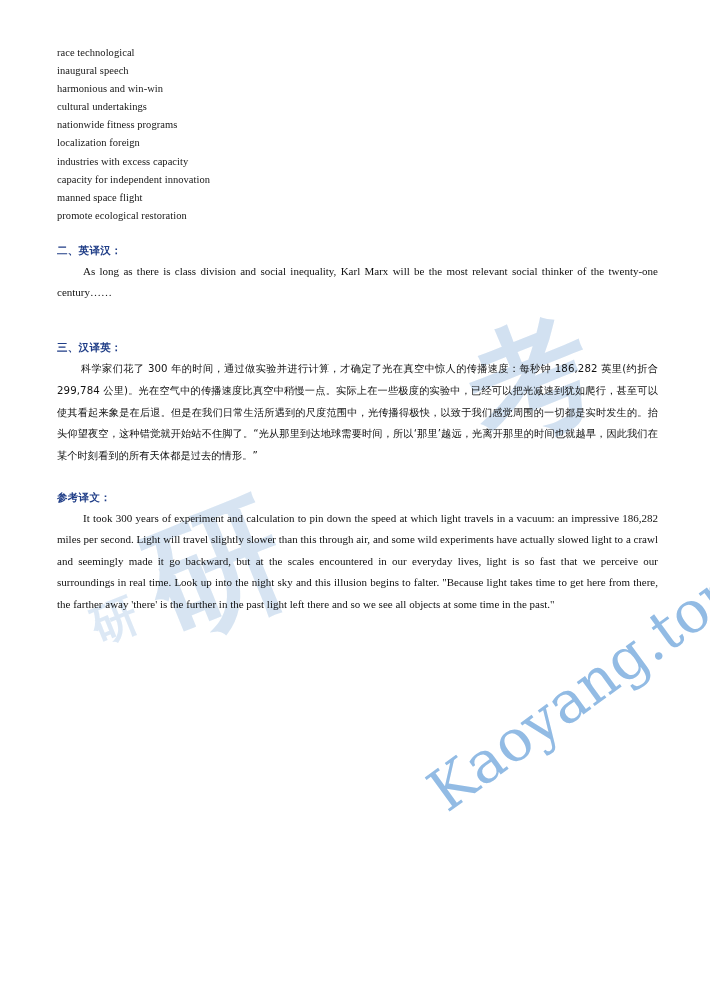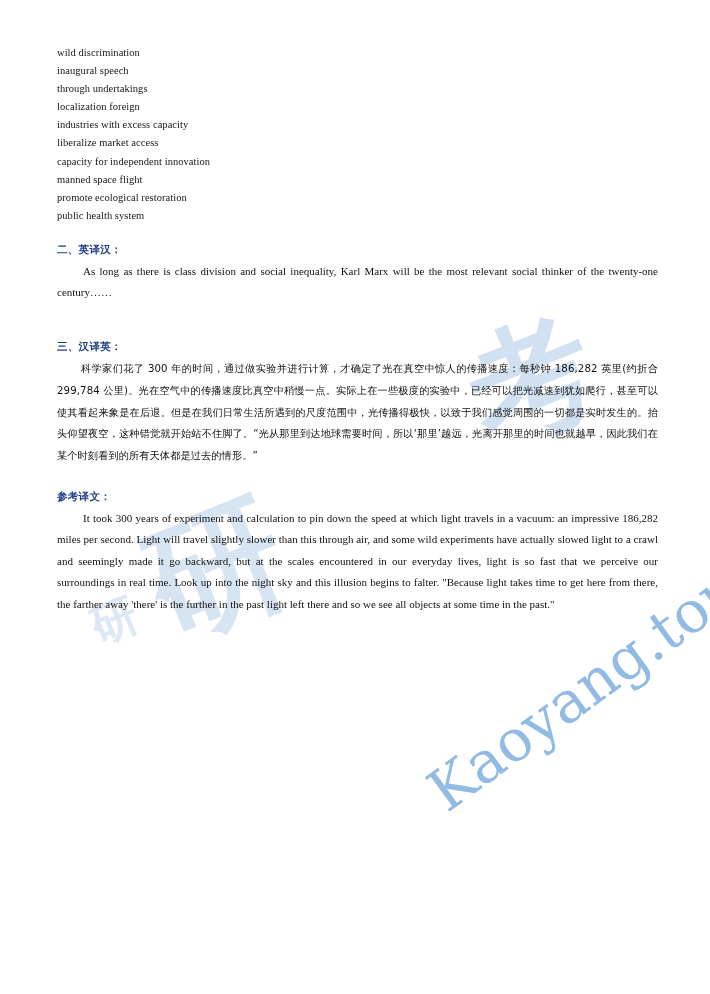--- a/index.html
+++ b/index.html
@@ -101,21 +101,21 @@
 
   .section {
     margin-top: 15px;
   }
   .section-heading {
     font-size: 10.5px;
     font-weight: 700;
     color: #1f3d87;
     line-height: 18px;
     margin-bottom: 2px;
-    font-family: Liberation Serif, serif;
+    font-family: Liberation Sans, sans-serif;
     letter-spacing: .3px;
   }
   .para {
     font-size: 11px;
     line-height: 21.5px;
     text-align: justify;
     text-justify: inter-word;
     margin: 0;
     color: #111111;
   }
@@ -142,30 +142,30 @@
   <div class="watermark-layer">
     <span class="wm wm-cjk-1">考</span>
     <span class="wm wm-cjk-2">研</span>
     <span class="wm wm-small-1">研</span>
     <span class="wm wm-url-1">Kaoyang.top</span>
   </div>
 
   <div class="content">
 
     <ul class="term-list">
-      <li>wild discrimination</li>
+      <li>race technological</li>
       <li>inaugural speech</li>
-      <li>through undertakings</li>
+      <li>harmonious and win-win</li>
+      <li>cultural undertakings</li>
+      <li>nationwide fitness programs</li>
       <li>localization foreign</li>
       <li>industries with excess capacity</li>
-      <li>liberalize market access</li>
       <li>capacity for independent innovation</li>
       <li>manned space flight</li>
       <li>promote ecological restoration</li>
-      <li>public health system</li>
     </ul>
 
     <div class="section sec-en2cn">
       <div class="section-heading">二、英译汉：</div>
       <p class="para en">As long as there is class division and social inequality, Karl Marx will be the most relevant social thinker of the twenty-one century……</p>
     </div>
 
     <div class="section sec-cn2en">
       <div class="section-heading">三、汉译英：</div>
       <p class="para cn">科学家们花了 300 年的时间，通过做实验并进行计算，才确定了光在真空中惊人的传播速度：每秒钟 186,282 英里(约折合 299,784 公里)。光在空气中的传播速度比真空中稍慢一点。实际上在一些极度的实验中，已经可以把光减速到犹如爬行，甚至可以使其看起来象是在后退。但是在我们日常生活所遇到的尺度范围中，光传播得极快，以致于我们感觉周围的一切都是实时发生的。抬头仰望夜空，这种错觉就开始站不住脚了。“光从那里到达地球需要时间，所以‘那里’越远，光离开那里的时间也就越早，因此我们在某个时刻看到的所有天体都是过去的情形。”</p>

